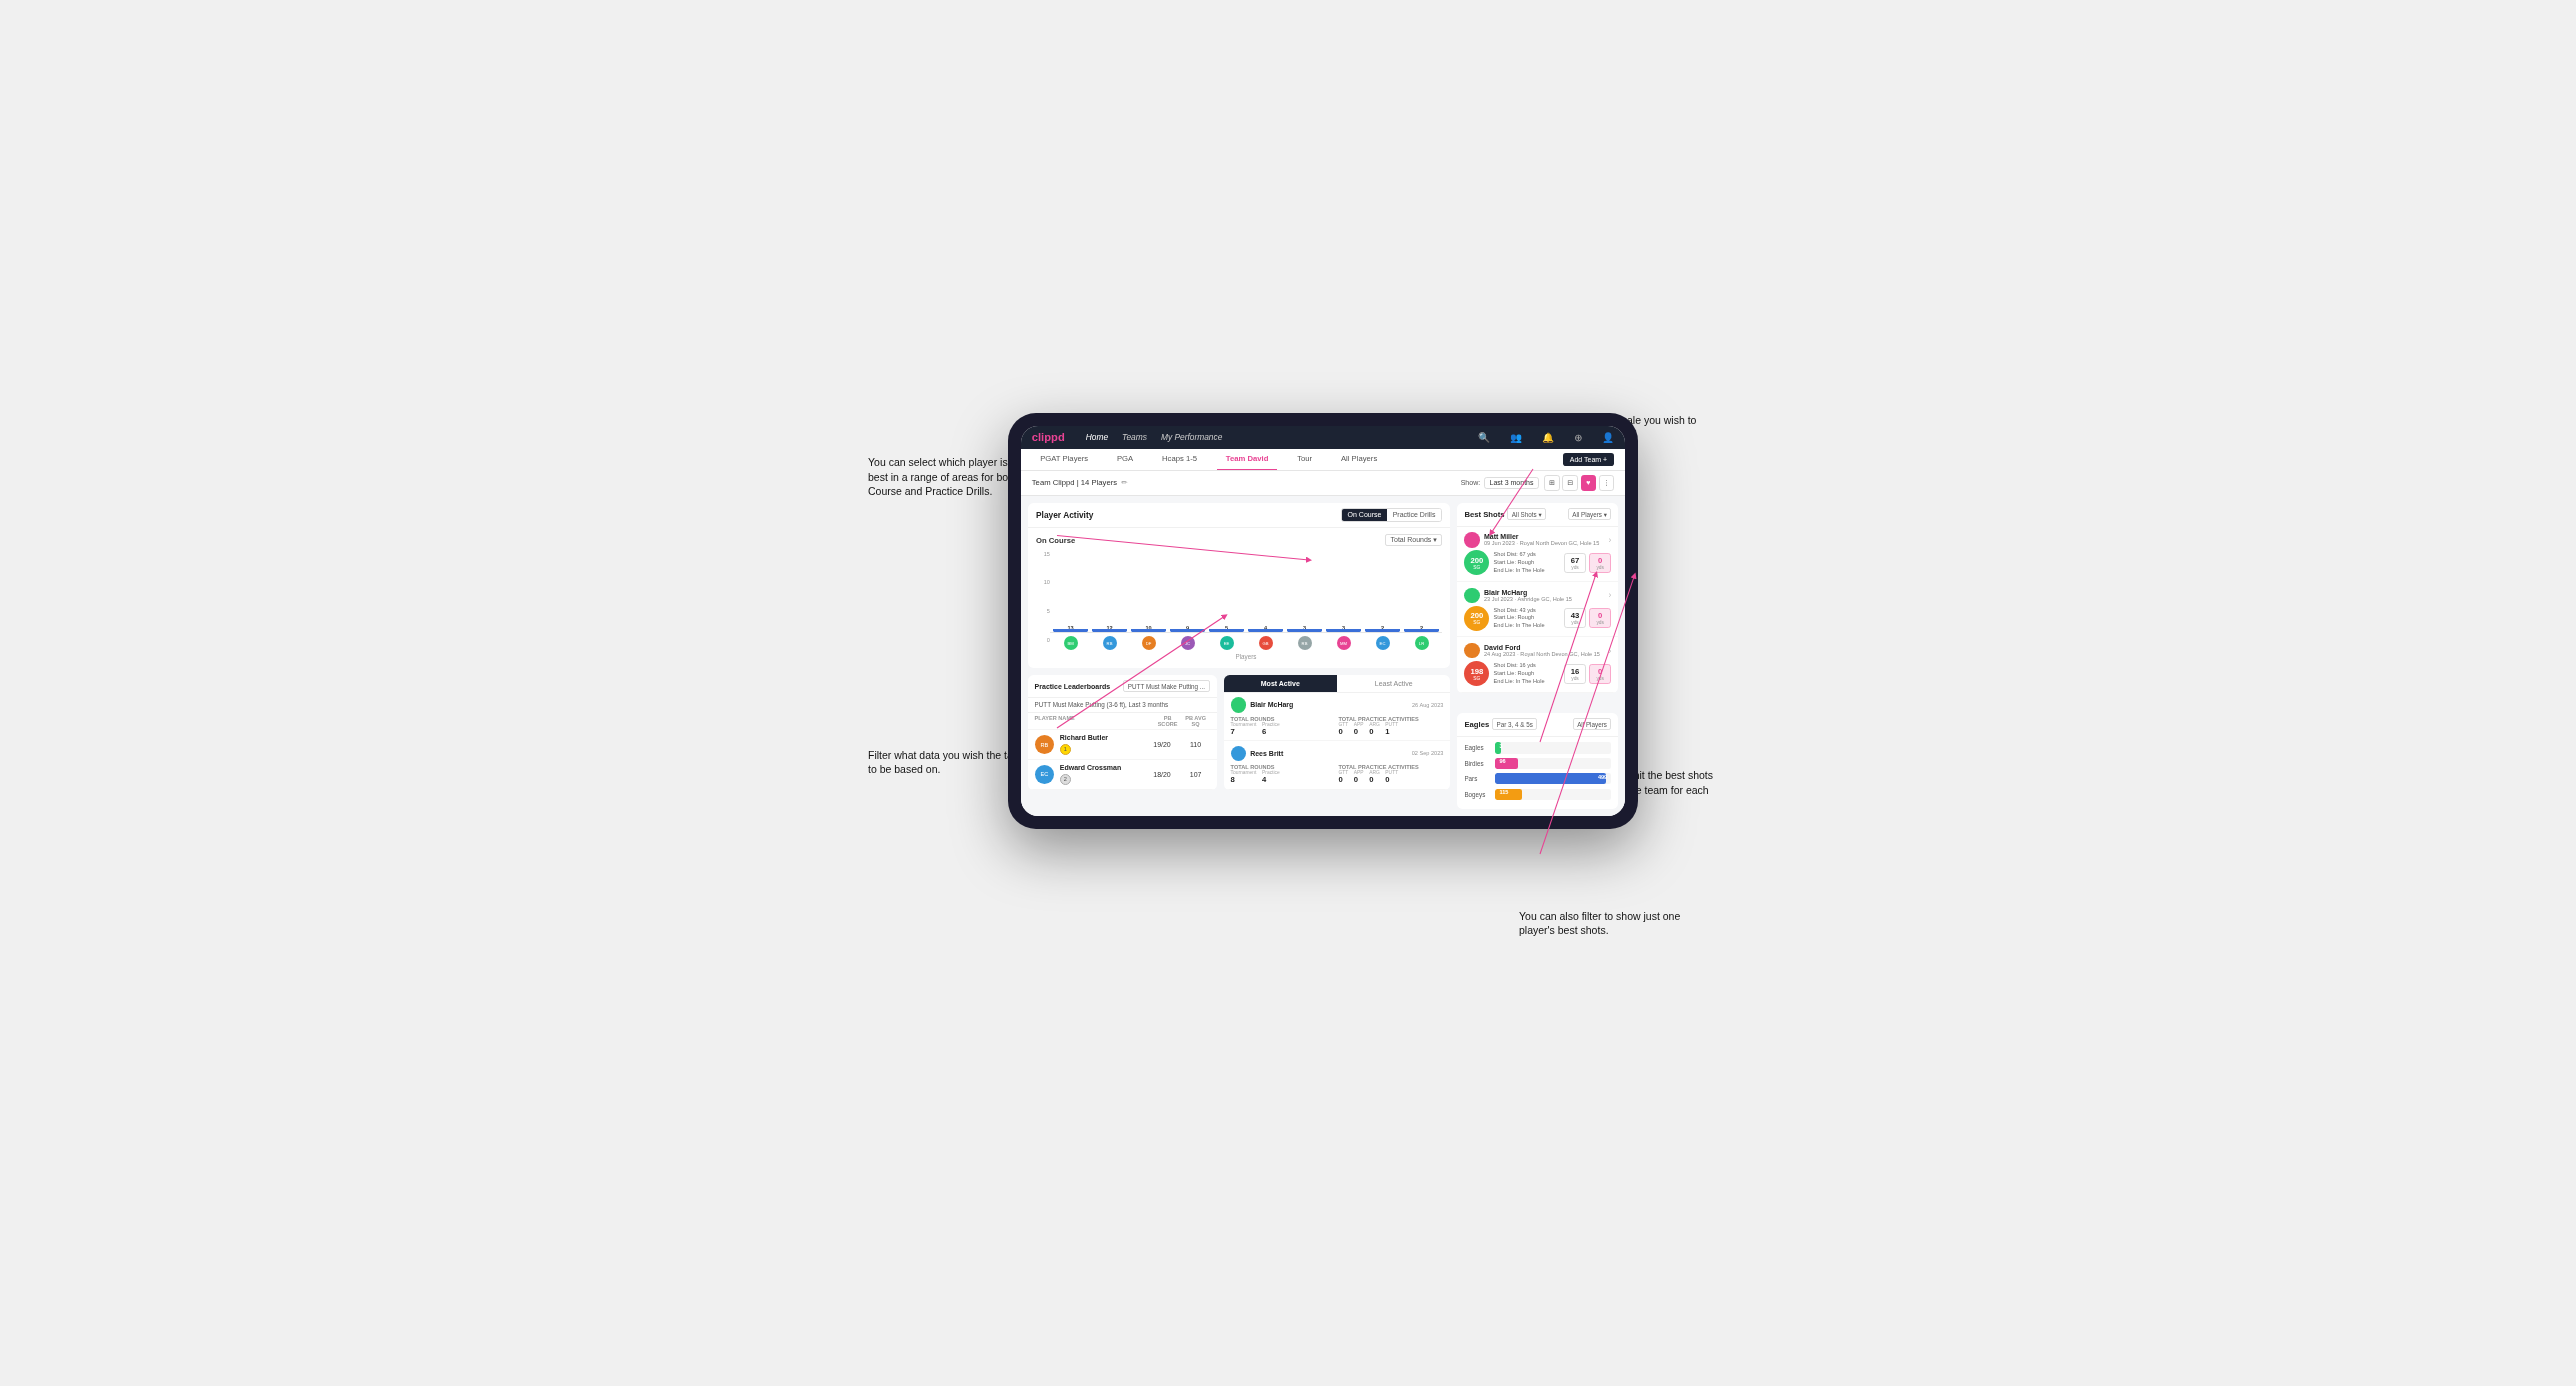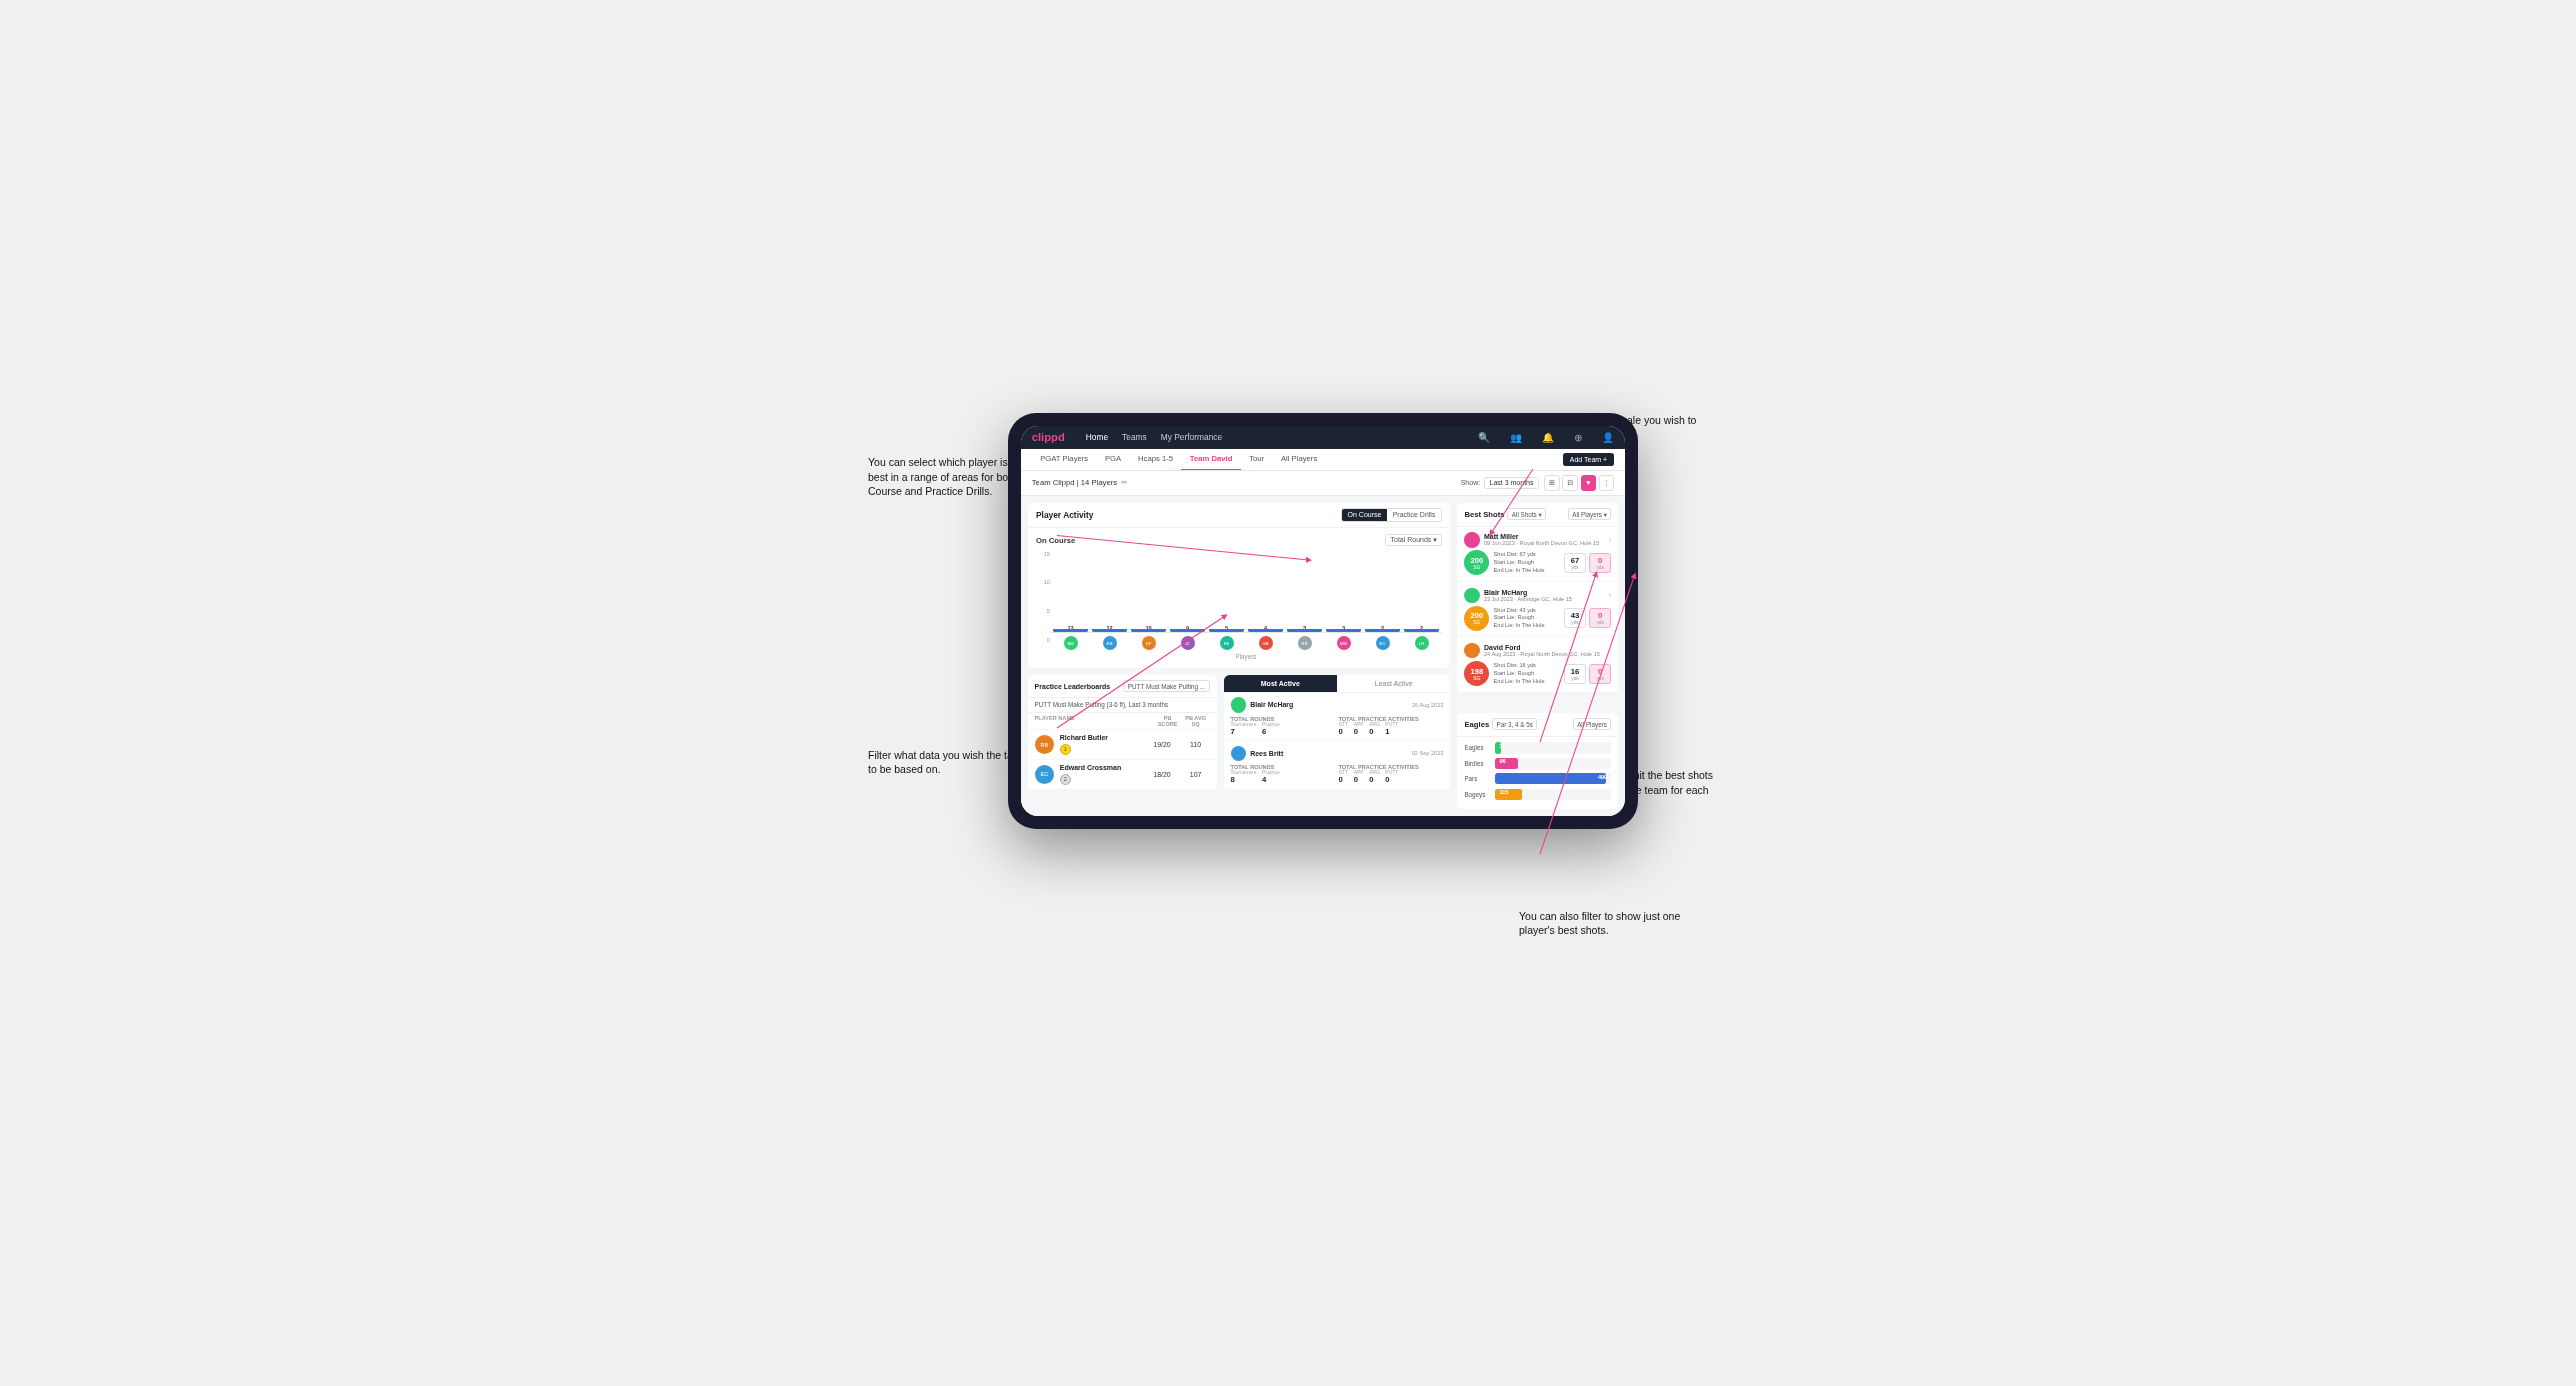--- a/index.html
+++ b/index.html
@@ -82,40 +82,41 @@
       color: #e84393;
       font-size: 11.2px;
       font-weight: 700;
       margin-right: 7px;
     }
 
     .nav-link {
       color: #ccc;
       font-size: 8.4px;
       cursor: pointer;
+      font-style: italic;
     }
     .nav-link.active { color: #fff; }
 
     .nav-spacer { flex: 1; }
 
     .nav-icon {
       color: #aaa;
       font-size: 9.8px;
       cursor: pointer;
       margin-left: 5.6px;
     }
 
     
     .sub-nav {
       background: #fff;
       border-bottom: 0.7px solid #e5e5e5;
       display: flex;
       align-items: center;
       padding: 0 11.2px;
-      gap: 0;
+      gap: 12px;
     }
 
     .sub-tab {
       font-size: 7.7px;
       color: #555;
       padding: 5.6px 8.4px;
       cursor: pointer;
       border-bottom: 1.4px solid transparent;
     }
     .sub-tab.active {

